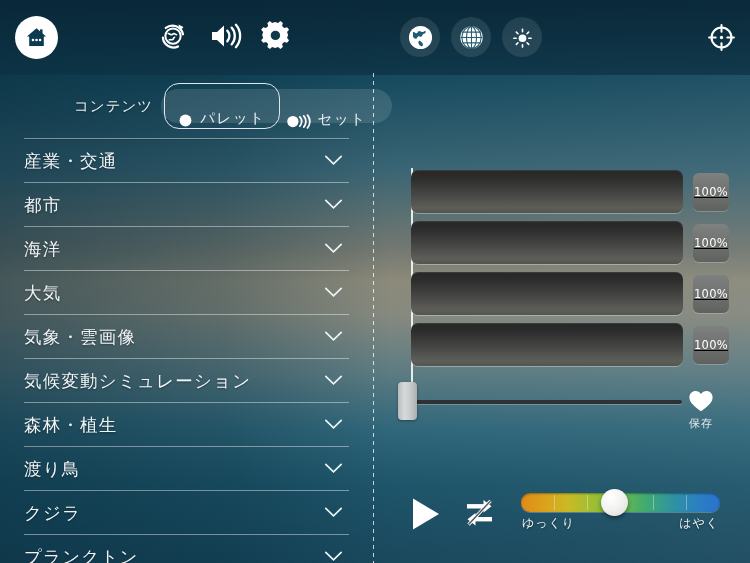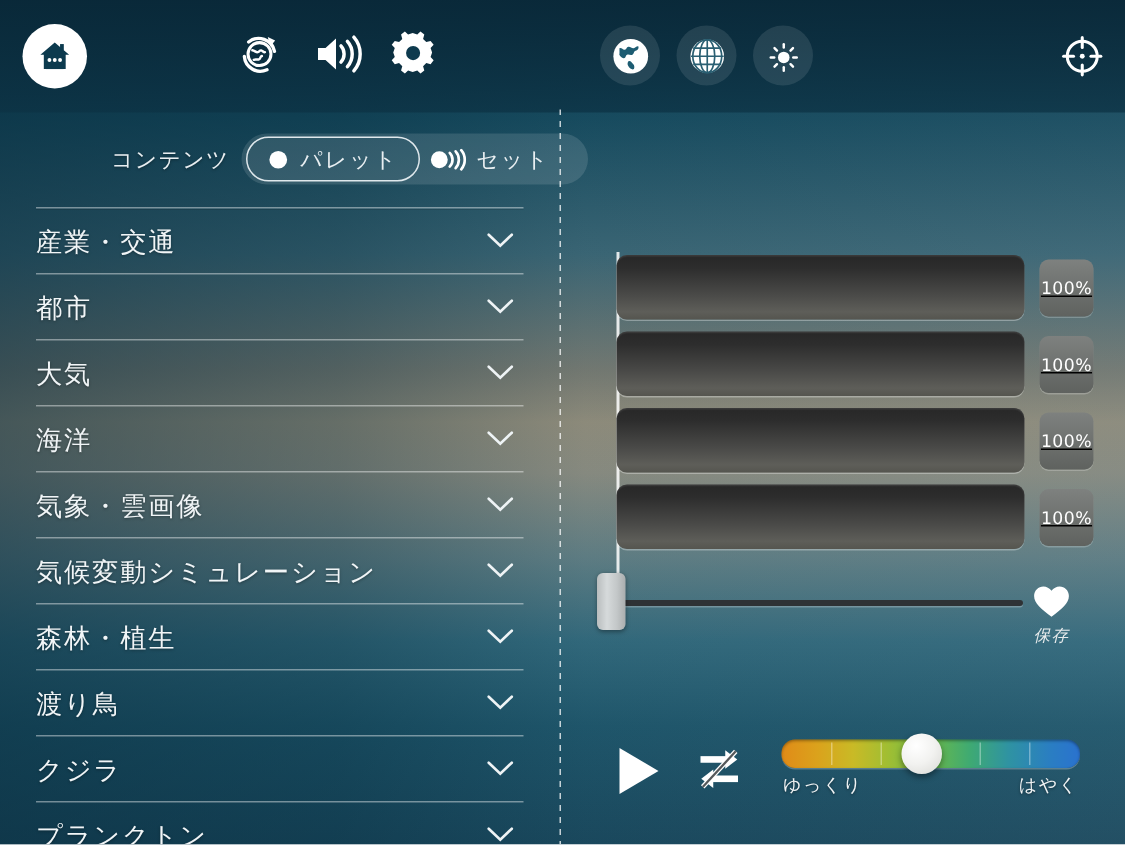--- a/index.html
+++ b/index.html
@@ -56,22 +56,22 @@
   .seg-label {
     color:#e8eef1; font-size:14.5px; letter-spacing:1px;
     margin-right:8px; text-shadow:0 1px 2px rgba(0,0,0,.4);
   }
   .seg-group {
     display:flex; align-items:center;
     background:rgba(255,255,255,0.12);
     border-radius:17px; height:34px; padding:0 12px 0 3px;
   }
   .seg-item {
-    display:flex; align-items:center; gap:7px;
-    height:30px; padding:0 13px; border-radius:15px;
+    display:flex; align-items:flex-end; gap:7px;
+    height:46px; padding:0 13px; border-radius:15px;
     color:#e9eff2; font-size:14.5px; letter-spacing:1.5px;
   }
   .seg-item.on { border:1.6px solid #dfe8ec; }
   .seg-item.off { padding-left:6px; }
 
   
   .list {
     position:absolute; top:138px; left:24px; width:325px;
   }
   .list-top-rule {
@@ -136,21 +136,21 @@
     border-radius:4px;
     background:linear-gradient(to right,#b9bdbe 0%,#d6dadb 35%,#c3c7c8 70%,#a9adae 100%);
     box-shadow:0 1px 3px rgba(0,0,0,0.35);
   }
 
   
   .save {
     position:absolute; top:389px; left:688px;
     display:flex; flex-direction:column; align-items:center; gap:3px;
   }
-  .save-label { color:#e7ebec; font-size:11px; letter-spacing:1px;font-style:italic; }
+  .save-label { color:#e7ebec; font-size:11px; letter-spacing:1px; }
 
   
   .play-btn  { position:absolute; top:496px; left:407px; }
   .shuf-btn  { position:absolute; top:497px; left:463px; }
 
   .speed { position:absolute; top:493px; left:521px; width:199px; }
   .speed-track {
     position:relative; width:199px; height:19px; border-radius:9px;
     background:linear-gradient(to right,
       #e08b18 0%, #dba21c 12%, #c9ba26 24%, #9fbe33 36%,
@@ -308,30 +308,30 @@
     <div class="row">
       <span class="row-label">都市</span>
       <span class="chev">
         <svg width="19" height="11" viewBox="0 0 20 12">
             <path d="M1.6 1.6 10 9.6l8.4-8" fill="none" stroke="#eef3f5" stroke-width="1.9" stroke-linecap="round"></path>
           </svg>
       </span>
     </div>
 
     <div class="row">
+      <span class="row-label">海洋</span>
+      <span class="chev">
+        <svg width="19" height="11" viewBox="0 0 20 12">
+            <path d="M1.6 1.6 10 9.6l8.4-8" fill="none" stroke="#eef3f5" stroke-width="1.9" stroke-linecap="round"></path>
+          </svg>
+      </span>
+    </div>
+
+    <div class="row">
       <span class="row-label">大気</span>
-      <span class="chev">
-        <svg width="19" height="11" viewBox="0 0 20 12">
-            <path d="M1.6 1.6 10 9.6l8.4-8" fill="none" stroke="#eef3f5" stroke-width="1.9" stroke-linecap="round"></path>
-          </svg>
-      </span>
-    </div>
-
-    <div class="row">
-      <span class="row-label">海洋</span>
       <span class="chev">
         <svg width="19" height="11" viewBox="0 0 20 12">
             <path d="M1.6 1.6 10 9.6l8.4-8" fill="none" stroke="#eef3f5" stroke-width="1.9" stroke-linecap="round"></path>
           </svg>
       </span>
     </div>
 
     <div class="row">
       <span class="row-label">気象・雲画像</span>
       <span class="chev">

